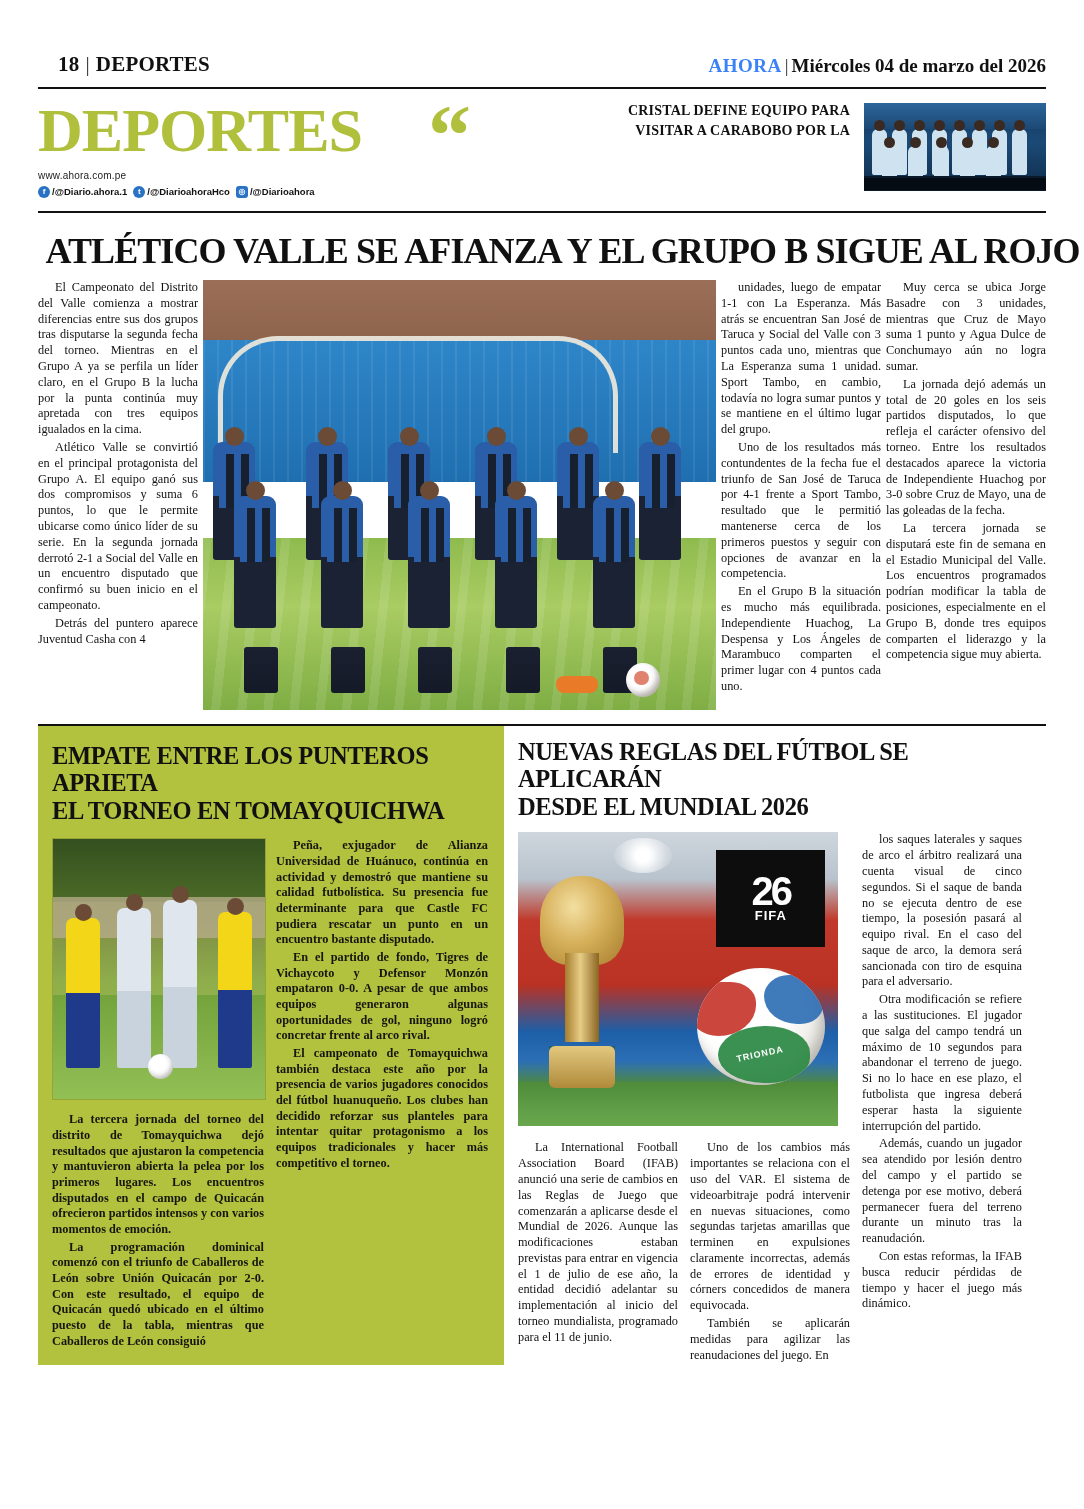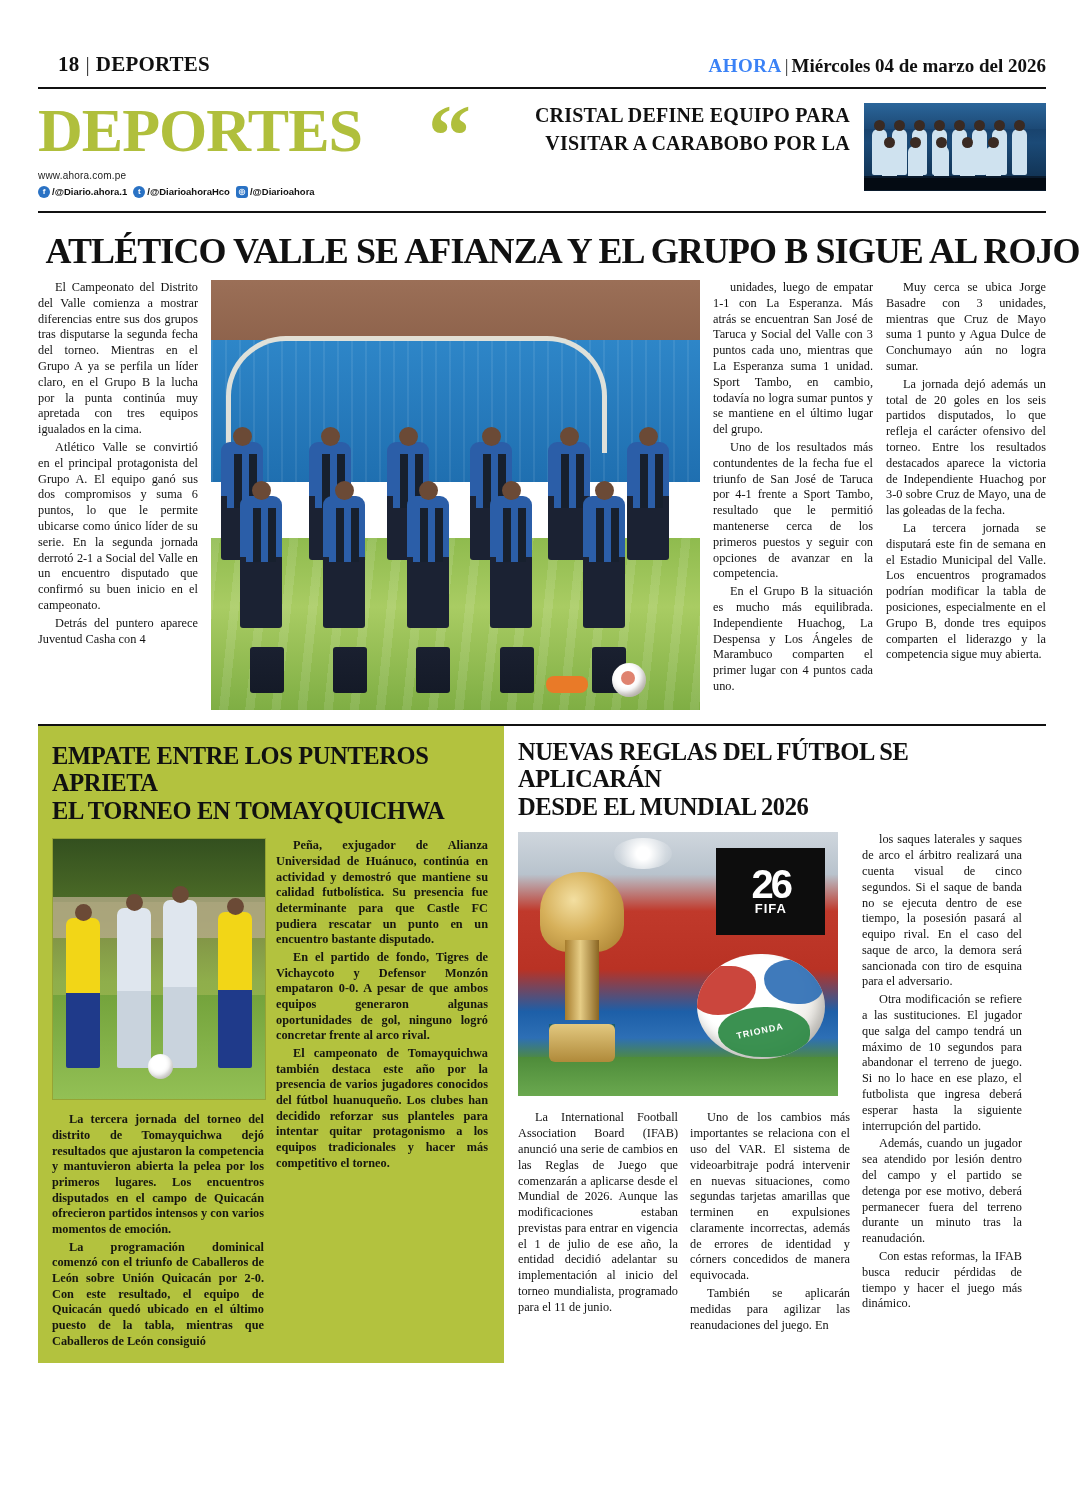--- a/index.html
+++ b/index.html
@@ -37,21 +37,21 @@
   .soc-ic.sq{border-radius:3px;}
 
   .quote-mark{
     font-family:"Liberation Serif",serif;
     color:#b0bf3c;font-size:86px;line-height:0.6;font-weight:bold;
     margin:10px 16px 0 0;flex:0 0 auto;
   }
   .teaser{flex:1;text-align:right;padding-right:14px;}
   .teaser-line{
     font-family:"Liberation Serif",serif;
-    font-size:20px;font-weight:bold;line-height:1.42;letter-spacing:.2px;
+    font-size:14px;font-weight:bold;line-height:1.42;letter-spacing:.2px;
   }
   .teaser-pag{color:#b0bf3c;}
   .teaser-photo{
     flex:0 0 182px;width:182px;height:88px;margin-top:2px;
     position:relative;overflow:hidden;background:#0d2a4a;
   }
 
   
   .ph{position:relative;overflow:hidden;}
   .ph *{position:absolute;}
@@ -68,21 +68,21 @@
 
   
   .lead-hl{
     font-family:"Liberation Serif",serif;
     font-size:36.5px;font-weight:bold;letter-spacing:-.9px;
     text-align:center;margin:16px 0 6px;white-space:nowrap;
     transform:scaleX(.985);transform-origin:center;
   }
 
   
-  .lead-body{display:flex;gap:13px;margin-top:8px;}
+  .lead-body{display:flex;gap:5px;margin-top:8px;}
   .col{width:160px;flex:0 0 160px;}
   .col p{
     margin:0 0 2px;font-size:12.3px;line-height:1.285;
     text-align:justify;text-indent:17px;
     font-family:"Liberation Serif",serif;
     hyphens:auto;
   }
   .lead-photo{flex:1;height:430px;position:relative;overflow:hidden;}
   .bp-wall{left:0;right:0;top:0;height:19%;background:linear-gradient(#9b6f57,#8a5f48);}
   .bp-fence{left:0;right:0;top:14%;height:33%;background:linear-gradient(#2e86c8,#1f6fb0);}
@@ -135,21 +135,21 @@
   .mp-w{background:linear-gradient(180deg,#dfe6ee 0%,#dfe6ee 52%,#c9d3dd 52%,#c9d3dd 100%);}
   .mp-ball{left:45%;bottom:8%;width:25px;height:25px;border-radius:50%;background:radial-gradient(circle at 35% 33%,#fff 55%,#dfdad2 100%);box-shadow:inset -2px -3px 5px rgba(0,0,0,.2);}
 
   
   .right-grid{display:flex;gap:12px;}
   .r-col{width:160px;flex:0 0 160px;}
   .lower-right p{
     margin:0 0 2px;font-size:12.3px;line-height:1.285;
     text-align:justify;text-indent:17px;font-family:"Liberation Serif",serif;
   }
-  .cup-photo{width:320px;height:264px;margin-bottom:14px;position:relative;overflow:hidden;}
+  .cup-photo{width:320px;height:294px;margin-bottom:14px;position:relative;overflow:hidden;}
   .cp-bg{inset:0;background:linear-gradient(#cfd6dd 0%,#b8c3cd 16%,#c0392b 30%,#b93224 52%,#1d5fa8 68%,#2d6fb5 78%,#4f8a3f 86%,#5fa04a 100%);}
   .cp-grass{left:0;right:0;bottom:0;height:15%;background:linear-gradient(#4e8c3a,#6aa84f);}
   .cp-lamp{left:30%;top:2%;width:18%;height:12%;border-radius:50%;background:radial-gradient(circle,#fff 20%,rgba(255,255,255,.25) 70%,transparent 100%);}
   .cp-trophy{left:7%;bottom:13%;width:26%;height:72%;}
   .cp-cup{left:0;right:0;top:0;height:42%;background:radial-gradient(ellipse at 40% 35%,#f3dfa1 0%,#d6b05a 45%,#a67c2c 100%);border-radius:48% 48% 34% 34%;}
   .cp-stem{left:30%;right:30%;top:36%;height:42%;background:linear-gradient(90deg,#a67c2c,#e6cd86 45%,#8a6522);}
   .cp-base{left:10%;right:10%;bottom:0;height:20%;background:linear-gradient(#e2c87f,#b08a3a);border-radius:6px;}
   .cp-band{left:10%;right:10%;bottom:14%;height:6%;background:#1d5f6e;}
   .cp-logo{right:4%;top:6%;width:34%;height:33%;background:#0d0d0d;display:flex;align-items:center;justify-content:center;flex-direction:column;}
   .cp-logo span{position:static;color:#fff;font-family:"Liberation Sans",sans-serif;font-weight:bold;}

